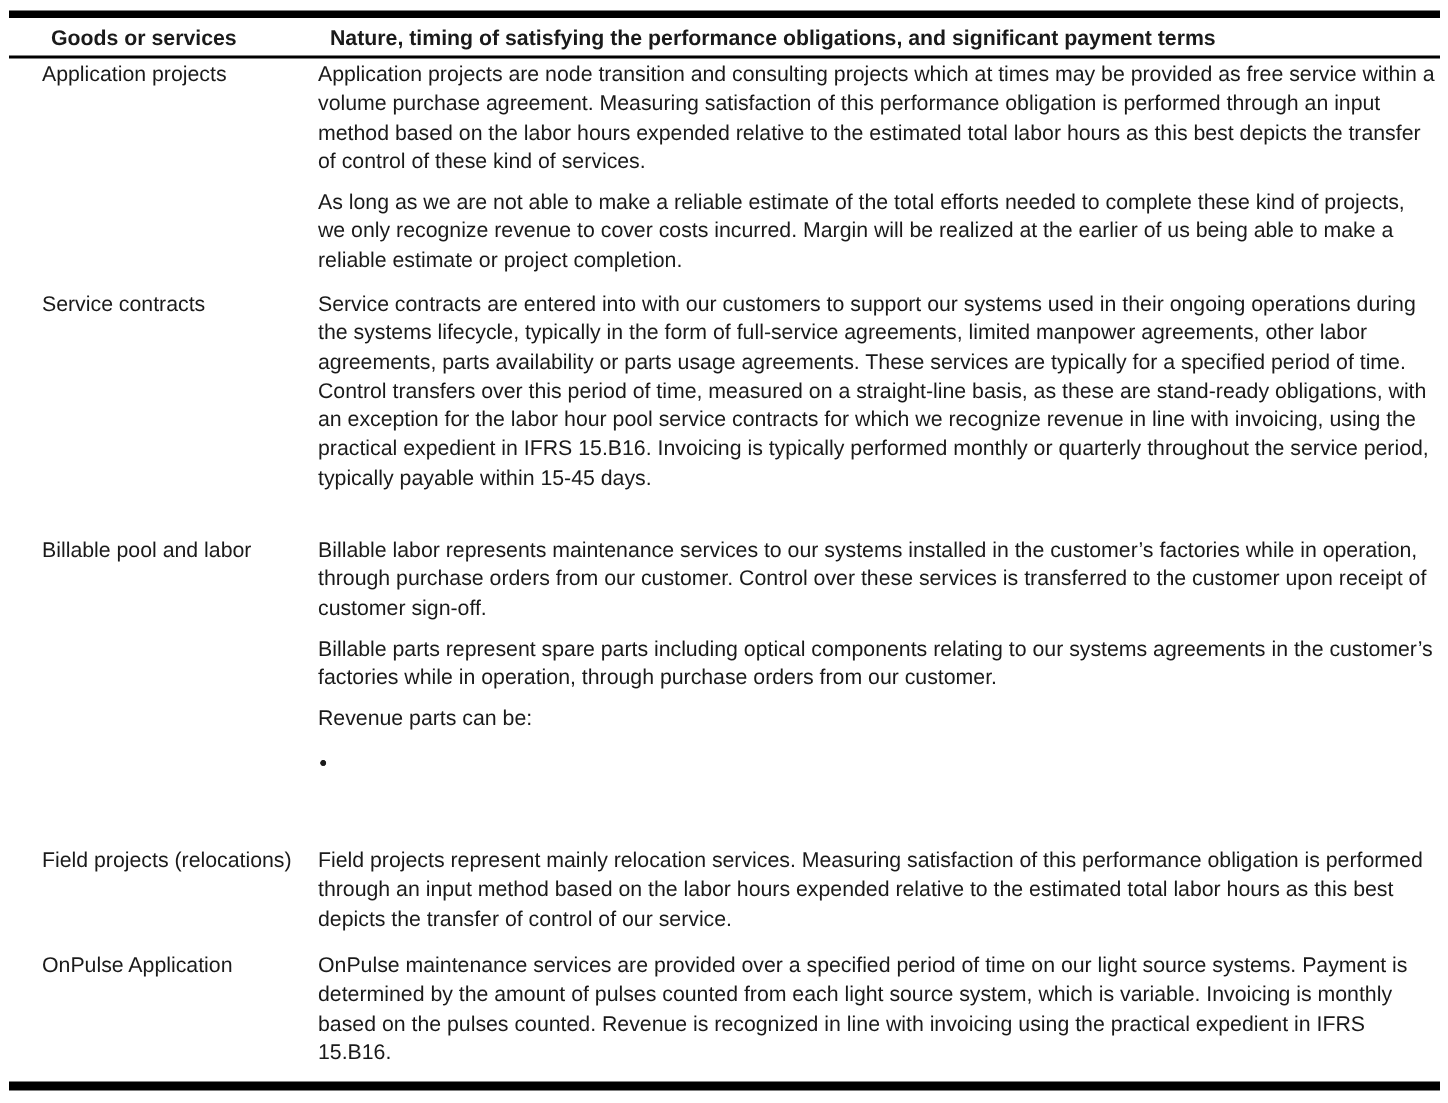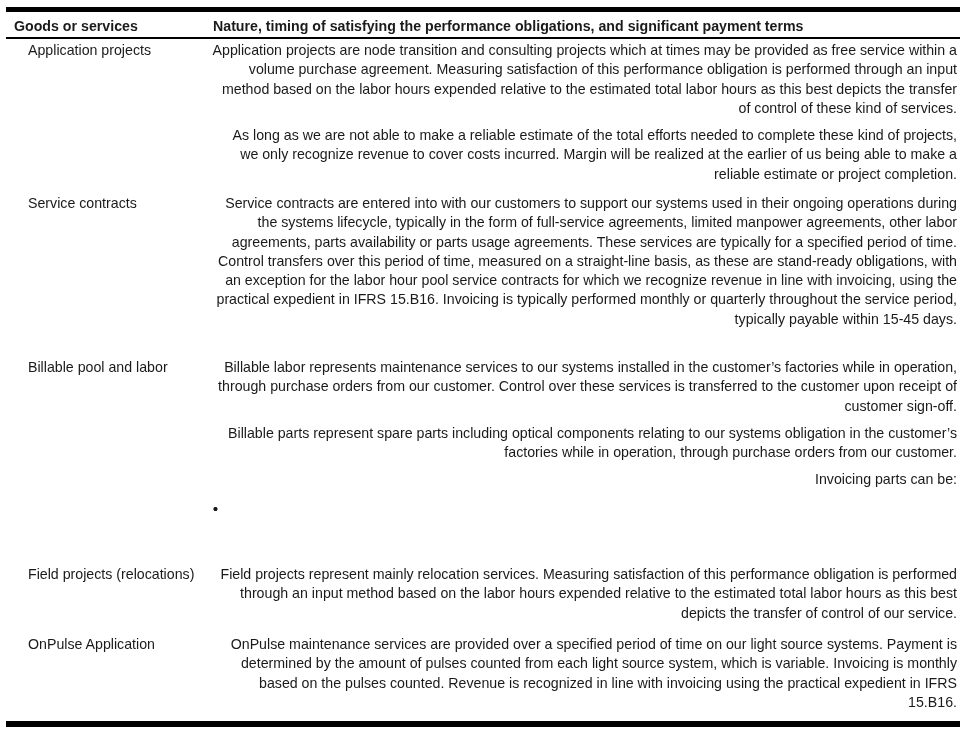--- a/index.html
+++ b/index.html
@@ -7,27 +7,27 @@
       width: 965px; height: 735px; overflow: hidden;
       font-family: "Liberation Sans", sans-serif;
       color: #1a1a1a;
       font-size: 14.2px;
       line-height: 19.3px;
     }
     .doc { position: absolute; left: 6px; top: 0; width: 954px; }
     .rule-thick-top { position: absolute; left: 0; top: 7px; width: 954px; height: 5px; background: #000; }
     .rule-thin { position: absolute; left: 0; top: 37px; width: 954px; height: 2px; background: #000; }
     .rule-thick-bottom { position: absolute; left: 0; top: 721px; width: 954px; height: 6px; background: #000; }
-    .hdr { position: absolute; top: 17px; font-weight: bold; }
+    .hdr { position: absolute; top: 17px; font-weight: bold; margin-left: 20px; }
     .hdr-a { left: 8px; }
-    .hdr-b { left: 207px; }
+    .hdr-b { left: 194px; }
     .row { position: absolute; left: 0; width: 954px; }
     .label { position: absolute; left: 22px; top: 0; width: 195px; }
     .desc { position: absolute; left: 206px; top: 0; width: 745px; }
-    .desc p { margin: 0 0 8px 0; text-align: right; }
+    .desc p { margin: 0 0 8px 0; }
     .bullet { position: relative; padding-left: 68px; margin: 0 0 7px 0; }
     .bullet .dot { position: absolute; left: 1px; top: 0; }
   </style>
 </head>
 <body>
 
 <div class="doc">
   <div class="rule-thick-top"></div>
   <div class="hdr hdr-a">Goods or services</div>
   <div class="hdr hdr-b">Nature, timing of satisfying the performance obligations, and significant payment terms</div>
@@ -45,22 +45,22 @@
     <div class="label">Service contracts</div>
     <div class="desc">
       <p>Service contracts are entered into with our customers to support our systems used in their ongoing operations during the systems lifecycle, typically in the form of full-service agreements, limited manpower agreements, other labor agreements, parts availability or parts usage agreements. These services are typically for a specified period of time. Control transfers over this period of time, measured on a straight-line basis, as these are stand-ready obligations, with an exception for the labor hour pool service contracts for which we recognize revenue in line with invoicing, using the practical expedient in IFRS 15.B16. Invoicing is typically performed monthly or quarterly throughout the service period, typically payable within 15-45 days.</p>
     </div>
   </div>
 
   <div class="row" style="top:358px;">
     <div class="label">Billable pool and labor</div>
     <div class="desc">
       <p>Billable labor represents maintenance services to our systems installed in the customer’s factories while in operation, through purchase orders from our customer. Control over these services is transferred to the customer upon receipt of customer sign-off.</p>
-      <p>Billable parts represent spare parts including optical components relating to our systems obligation in the customer’s factories while in operation, through purchase orders from our customer.</p>
-      <p style="margin-bottom:10px;">Invoicing parts can be:</p>
+      <p>Billable parts represent spare parts including optical components relating to our systems agreements in the customer’s factories while in operation, through purchase orders from our customer.</p>
+      <p style="margin-bottom:10px;">Revenue parts can be:</p>
       <div class="bullet">
         <span class="dot">•</span>
       </div>
       <div class="bullet">
         <span class="dot">•</span>
       </div>
     </div>
   </div>
 
   <div class="row" style="top:565px;">

